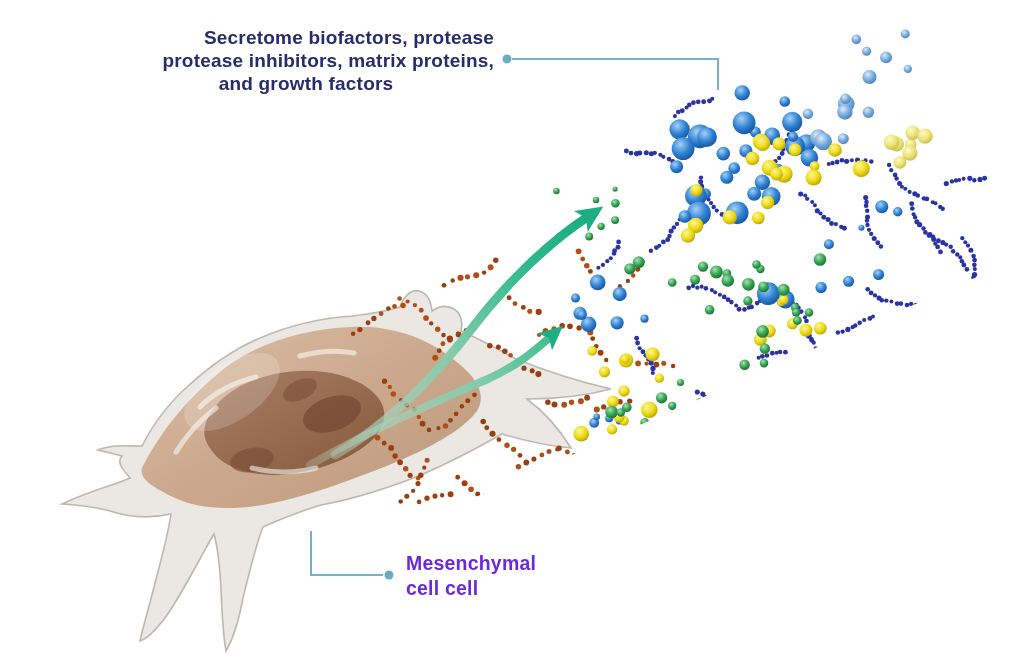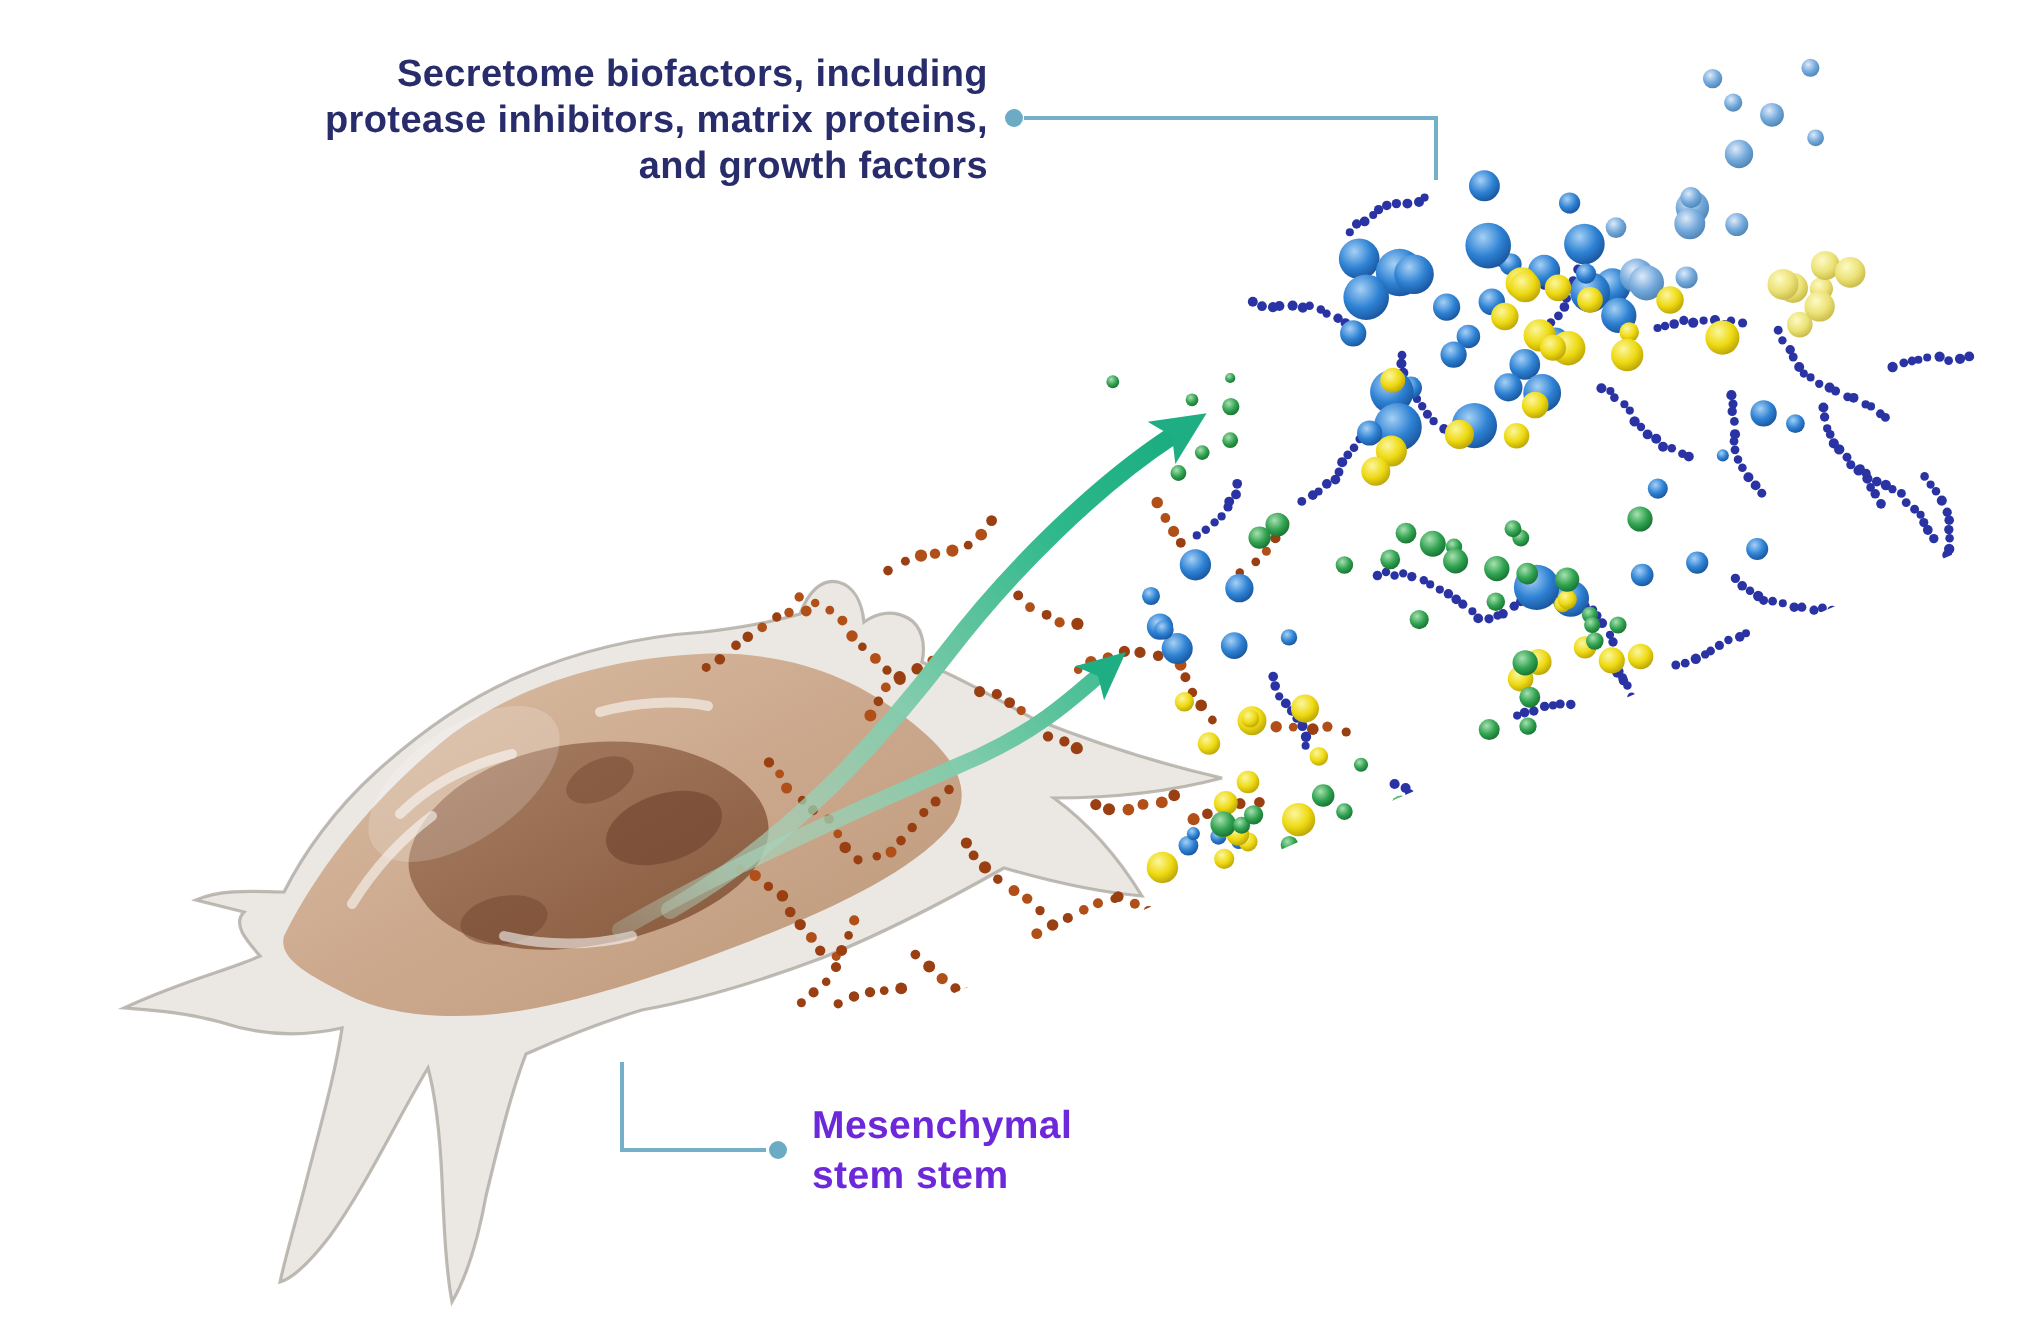--- a/index.html
+++ b/index.html
@@ -13,21 +13,21 @@
   svg.scene{position:absolute;left:0;top:0;}
   .annotation{
     position:absolute;
     font-weight:700;
     font-size:19px;
     line-height:23px;
     letter-spacing:0.2px;
   }
   .secretome-label{left:58px;top:26px;width:436px;}
   .secretome-label .l1,.secretome-label .l2{text-align:right;}
-  .secretome-label .l3{text-align:right;margin-left:60px;background:#ffffff;}
+  .secretome-label .l3{text-align:center;margin-left:60px;background:#ffffff;}
   .cell-label{left:406px;top:551px;line-height:25px;font-size:19.5px;}
 </style>
 </head>
 <body>
 
 <div class="stage">
 
   <svg class="scene" id="scene" width="1011" height="662" viewBox="0 0 1011 662">
     <defs>
       <clipPath id="bandClip">
@@ -702,21 +702,21 @@
       <path fill="none" stroke-width="2" d="M 512 59 H 718 V 90" stroke="#74b0c7"></path>
       <circle fill="#6cabc4" cx="507" cy="59" r="4.5"></circle>
     </g>
     <g>
       <path fill="none" stroke-width="2" d="M 311 531 V 575 H 383" stroke="#74b0c7"></path>
       <circle fill="#6cabc4" cx="389" cy="575" r="4.5"></circle>
     </g>
   </svg>
 
   <div class="annotation secretome-label" style="color: rgb(40, 44, 106);">
-    <div class="l1">Secretome biofactors, including</div>
+    <div class="l1">Secretome biofactors, protease</div>
     <div class="l2">protease inhibitors, matrix proteins,</div>
     <div class="l3">and growth factors</div>
   </div>
   <div class="annotation cell-label" style="color: #6d28d9;">
     <div>Mesenchymal</div>
-    <div>stem stem</div>
+    <div>cell cell</div>
   </div>
 </div>
 
 </body></html>

